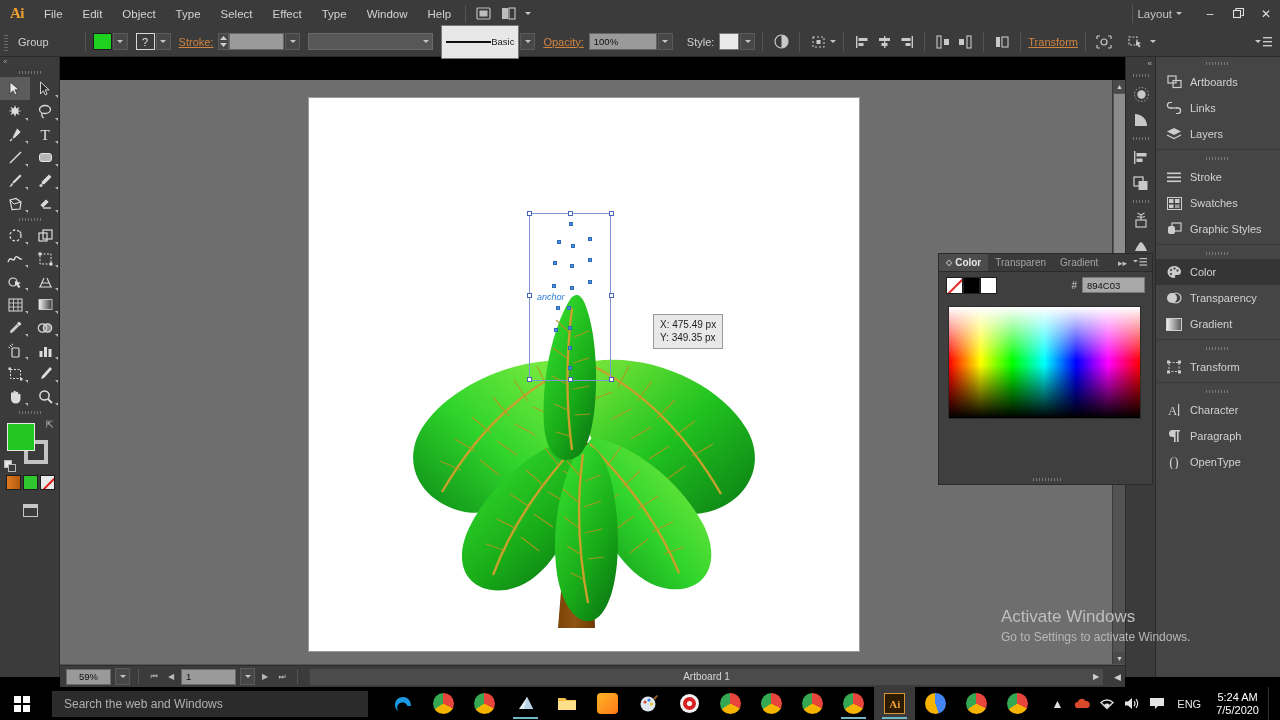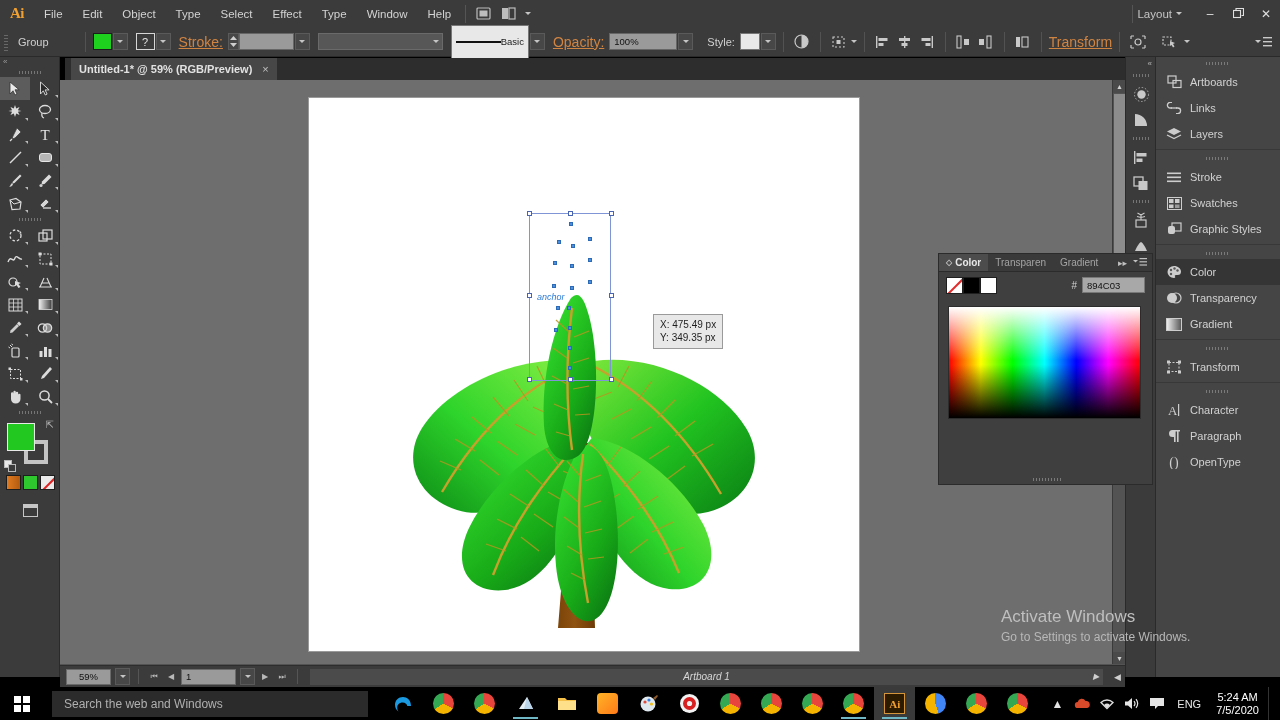--- a/index.html
+++ b/index.html
@@ -57,21 +57,21 @@
     width: 19px; height: 17px; border: 1px solid #1c1c1c; background: #1fd11f;
   }
   .drop-btn {
     width: 15px; height: 17px; background: #474747; border: 1px solid #5a5a5a;
     display: flex; align-items: center; justify-content: center; margin-left: 1px;
   }
   .q-box {
     width: 19px; height: 17px; border: 1.5px solid #d6d6d6; background: #3b3b3b;
     color: #e2e2e2; font-size: 11px; display: flex; align-items: center; justify-content: center;
   }
-  .cb-link { color: #d08442; font-size: 14px; text-decoration: underline; }
+  .cb-link { color: #d08442; font-size: 11px; text-decoration: underline; }
   .stepper {
     width: 11px; height: 17px; background: #474747; border: 1px solid #5a5a5a;
     display: flex; flex-direction: column; align-items: center; justify-content: space-around;
   }
   .stroke-field {
     width: 55px; height: 17px; background: #9a9a9a; border: 1px solid #666;
   }
   .wide-field {
     width: 125px; height: 17px; background: #575757; border: 1px solid #6a6a6a;
     display: flex; align-items: center; justify-content: flex-end; padding-right: 3px;
@@ -223,21 +223,20 @@
   }
   .nav-btn {
     width: 14px; height: 16px; display: flex; align-items: center; justify-content: center;
     color: #b8b8b8; font-size: 8px;
   }
   .sb-sep { width: 1px; height: 15px; background: #555; margin: 0 5px; }
   .artboard-name {
     flex: 1; height: 16px; background: #4b4b4b; color: #d6d6d6; font-size: 10px;
     display: flex; align-items: center; justify-content: center; margin: 0 4px;
     position: relative;
-    font-style: italic;
   }
   .artboard-name .r { position: absolute; right: 4px; color: #cfcfcf; font-size: 8px; }
   .sb-left-arrow { color: #cfcfcf; font-size: 9px; padding: 0 4px; }
 
   
   .icondock {
     position: absolute; right: 125px; top: 57px; width: 30px; height: 620px;
     background: #3b3b3b; border-left: 1px solid #2a2a2a;
   }
   .id-head { height: 13px; display:flex; align-items:center; justify-content:flex-end; padding-right:3px;
@@ -545,26 +544,20 @@
         <svg width="17" height="12" viewBox="0 0 17 12">
             <path d="M0 4l3 3 3-3z" fill="#c9c9c9"></path>
             <rect x="8" y="1" width="9" height="1.4" fill="#c9c9c9"></rect>
             <rect x="8" y="5" width="9" height="1.4" fill="#c9c9c9"></rect>
             <rect x="8" y="9" width="9" height="1.4" fill="#c9c9c9"></rect>
           </svg>
       </div>
     </div>
   </div>
 
-  <div class="tabstrip">
-    <div class="doctab">
-      <span class="t">Untitled-1* @ 59% (RGB/Preview)</span>
-      <span class="x">×</span>
-    </div>
-  </div>
 
   <div class="toolbar">
     <div class="tb-head">«</div>
     <div class="tb-dots">
         <i></i>
       </div>
 
     <div class="tb-grid">
       <div class="tool active nocorner">
         <svg width="13" height="15" viewBox="0 0 13 15">

